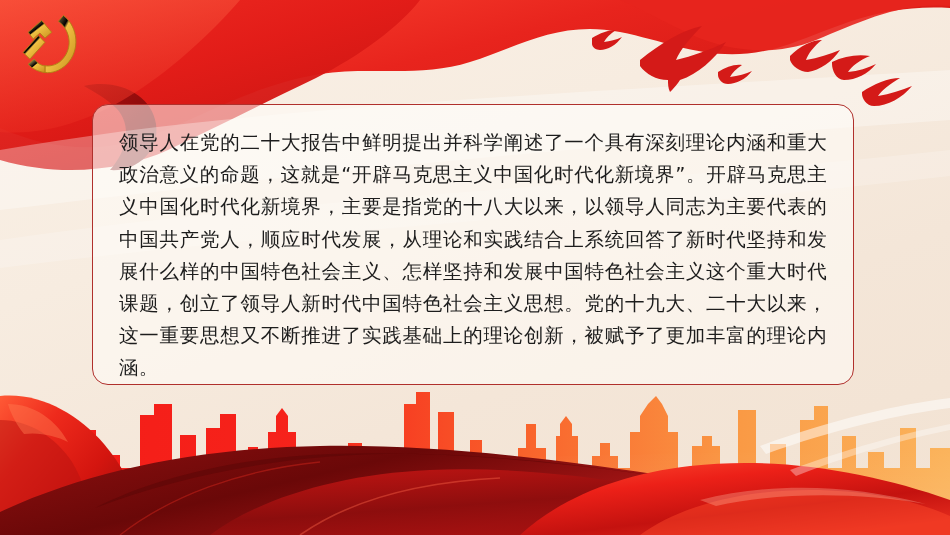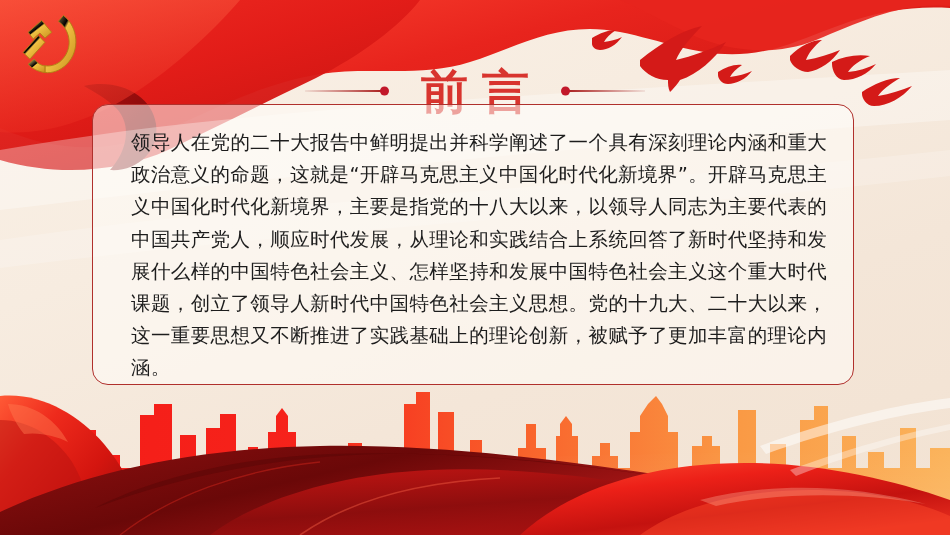--- a/index.html
+++ b/index.html
@@ -73,21 +73,21 @@
   #content-card {
     position: absolute;
     left: 92px;
     top: 104px;
     width: 762px;
     height: 281px;
     border: 1.5px solid #b0302c;
     border-radius: 16px;
     background: rgba(255,253,250,0.55);
     box-sizing: border-box;
-    padding: 22px 26px 10px 38px;
+    padding: 22px 26px 10px 26px;
   }
   #body-text {
     font-family: "DejaVu Sans", "Liberation Sans", sans-serif;
     font-size: 19.5px;
     line-height: 32.2px;
     color: #1d1d1d;
     text-align: justify;
     text-justify: inter-ideograph;
     margin: 0;
     letter-spacing: 0.2px;
@@ -208,29 +208,20 @@
                  C858,71 868,68 876,64 C868,74 856,80 844,80
                  C836,80 832,70 832,64 Z"></path>
 
         <path d="M862,92 C874,84 888,78 900,78 C890,84 882,90 878,96
                  C890,94 902,90 912,86 C902,98 888,106 874,106
                  C866,106 862,98 862,94 Z"></path>
       </g>
     </svg>
   </div>
 
-  <div id="title-row">
-    <span class="title-rule">
-      <span class="title-dot"></span>
-    </span>
-    <span id="title-text">前言</span>
-    <span class="title-rule right">
-      <span class="title-dot"></span>
-    </span>
-  </div>
 
   <div id="content-card">
     <p id="body-text">领导人在党的二十大报告中鲜明提出并科学阐述了一个具有深刻理论内涵和重大政治意义的命题，这就是“开辟马克思主义中国化时代化新境界”。开辟马克思主义中国化时代化新境界，主要是指党的十八大以来，以领导人同志为主要代表的中国共产党人，顺应时代发展，从理论和实践结合上系统回答了新时代坚持和发展什么样的中国特色社会主义、怎样坚持和发展中国特色社会主义这个重大时代课题，创立了领导人新时代中国特色社会主义思想。党的十九大、二十大以来，这一重要思想又不断推进了实践基础上的理论创新，被赋予了更加丰富的理论内涵。</p>
   </div>
 
   <div class="layer">
     <svg viewBox="0 0 950 535" preserveAspectRatio="none">
       <defs>
         <linearGradient id="cityGrad" x1="0" y1="0" x2="1" y2="0">
           <stop offset="0%" stop-color="#f41b17"></stop>

